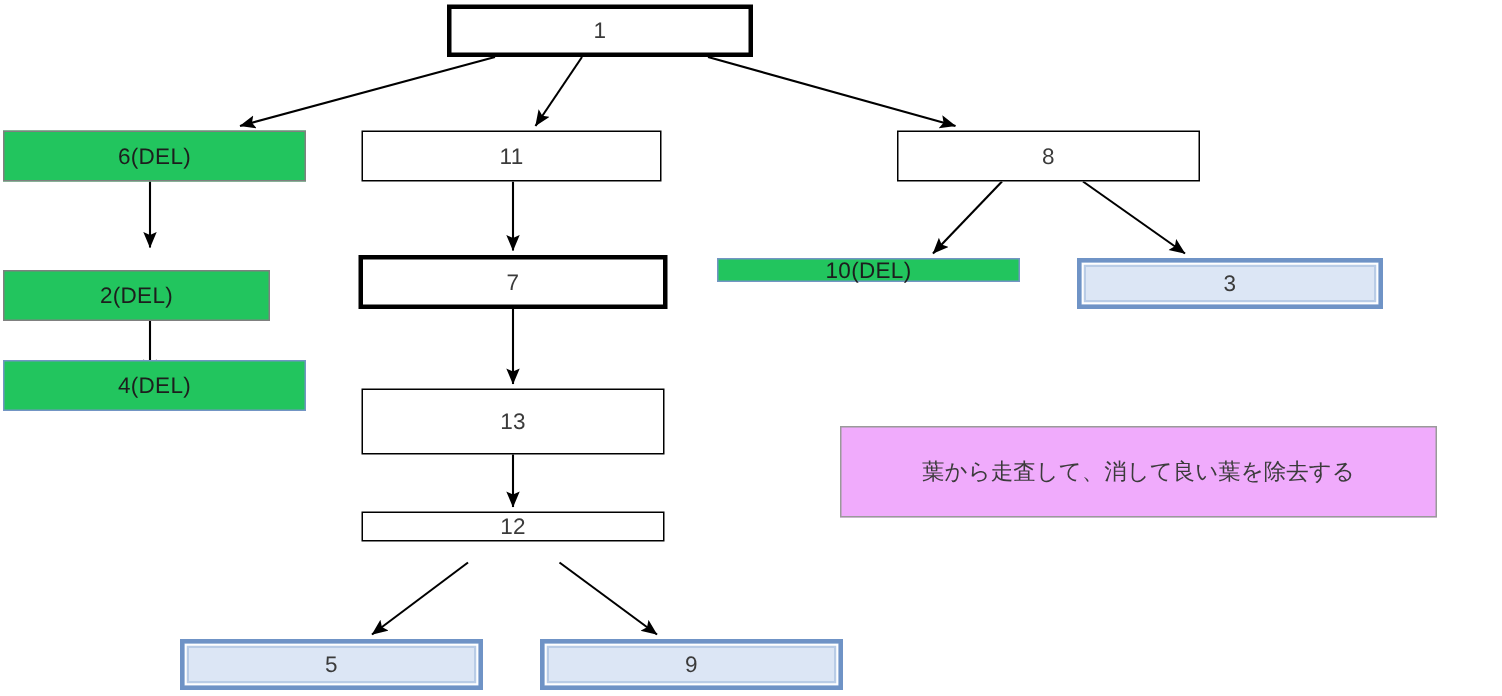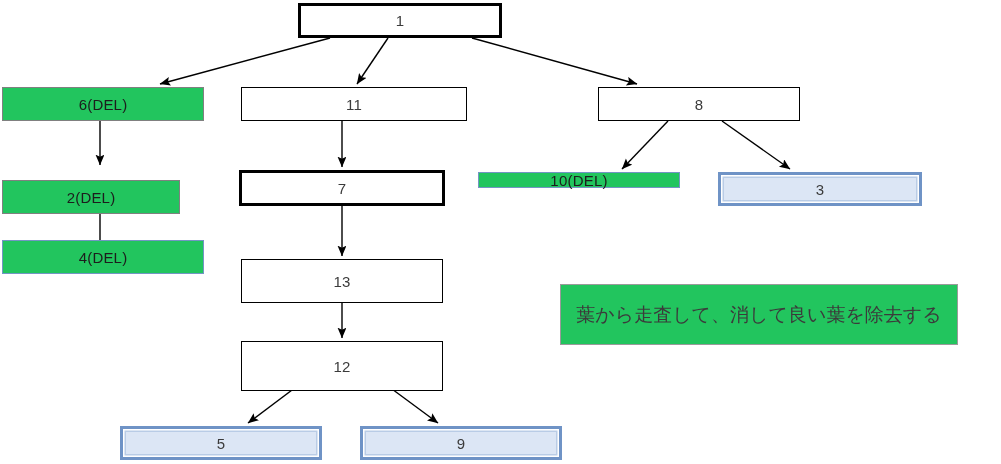--- a/index.html
+++ b/index.html
@@ -57,27 +57,27 @@
   
   .node.leaf {
     background: #dce6f5;
     border: 3px solid #6f93c6;
     box-shadow: inset 0 0 0 1.5px #ffffff, inset 0 0 0 3px #b9cce6;
   }
   
   .note {
     position: absolute;
     box-sizing: border-box;
-    background: #22c55e;
+    background: #f0abfc;
     border: 1.2px solid #9a9a9a;
     display: flex;
     flex-direction: column;
     align-items: center;
     justify-content: center;
-    font-size: 19px;
+    font-size: 15px;
     line-height: 1.55;
     color: #3b3b3b;
     text-align: center;
   }
   .note-line { display: block; }
 </style>
 </head>
 <body>
 
 <div id="canvas">
@@ -104,21 +104,21 @@
       </g>
   </svg>
 
   <div id="nodes">
       <div class="node thick" style="left: 298px; top: 3px; width: 204px; height: 35px;">
         <span>1</span>
       </div>
       <div class="node deleted" style="left: 2px; top: 87px; width: 202px; height: 34px;">
         <span>6(DEL)</span>
       </div>
-      <div class="node plain" style="left: 241px; top: 87px; width: 226px; height: 34px;">
+      <div class="node plain" style="left: 241px; top: 87px; width: 200px; height: 34px;">
         <span>11</span>
       </div>
       <div class="node plain" style="left: 598px; top: 87px; width: 202px; height: 34px;">
         <span>8</span>
       </div>
       <div class="node deleted" style="left: 2px; top: 180px; width: 178px; height: 34px;">
         <span>2(DEL)</span>
       </div>
       <div class="node thick" style="left: 239px; top: 170px; width: 206px; height: 36px;">
         <span>7</span>
@@ -128,21 +128,21 @@
       </div>
       <div class="node leaf" style="left: 718px; top: 172px; width: 204px; height: 34px;">
         <span>3</span>
       </div>
       <div class="node deleted leafborder" style="left: 2px; top: 240px; width: 202px; height: 34px;">
         <span>4(DEL)</span>
       </div>
       <div class="node plain" style="left: 241px; top: 259px; width: 202px; height: 44px;">
         <span>13</span>
       </div>
-      <div class="node plain" style="left: 241px; top: 341px; width: 202px; height: 50px;">
+      <div class="node plain" style="left: 241px; top: 341px; width: 202px; height: 20px;">
         <span>12</span>
       </div>
       <div class="node leaf" style="left: 120px; top: 426px; width: 202px; height: 34px;">
         <span>5</span>
       </div>
       <div class="node leaf" style="left: 360px; top: 426px; width: 202px; height: 34px;">
         <span>9</span>
       </div>
     </div>
 

